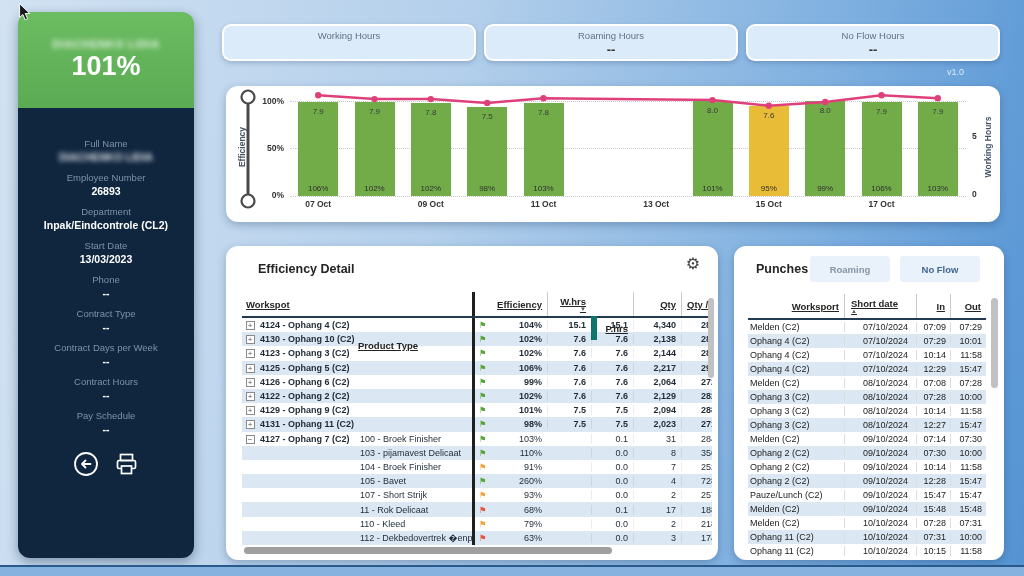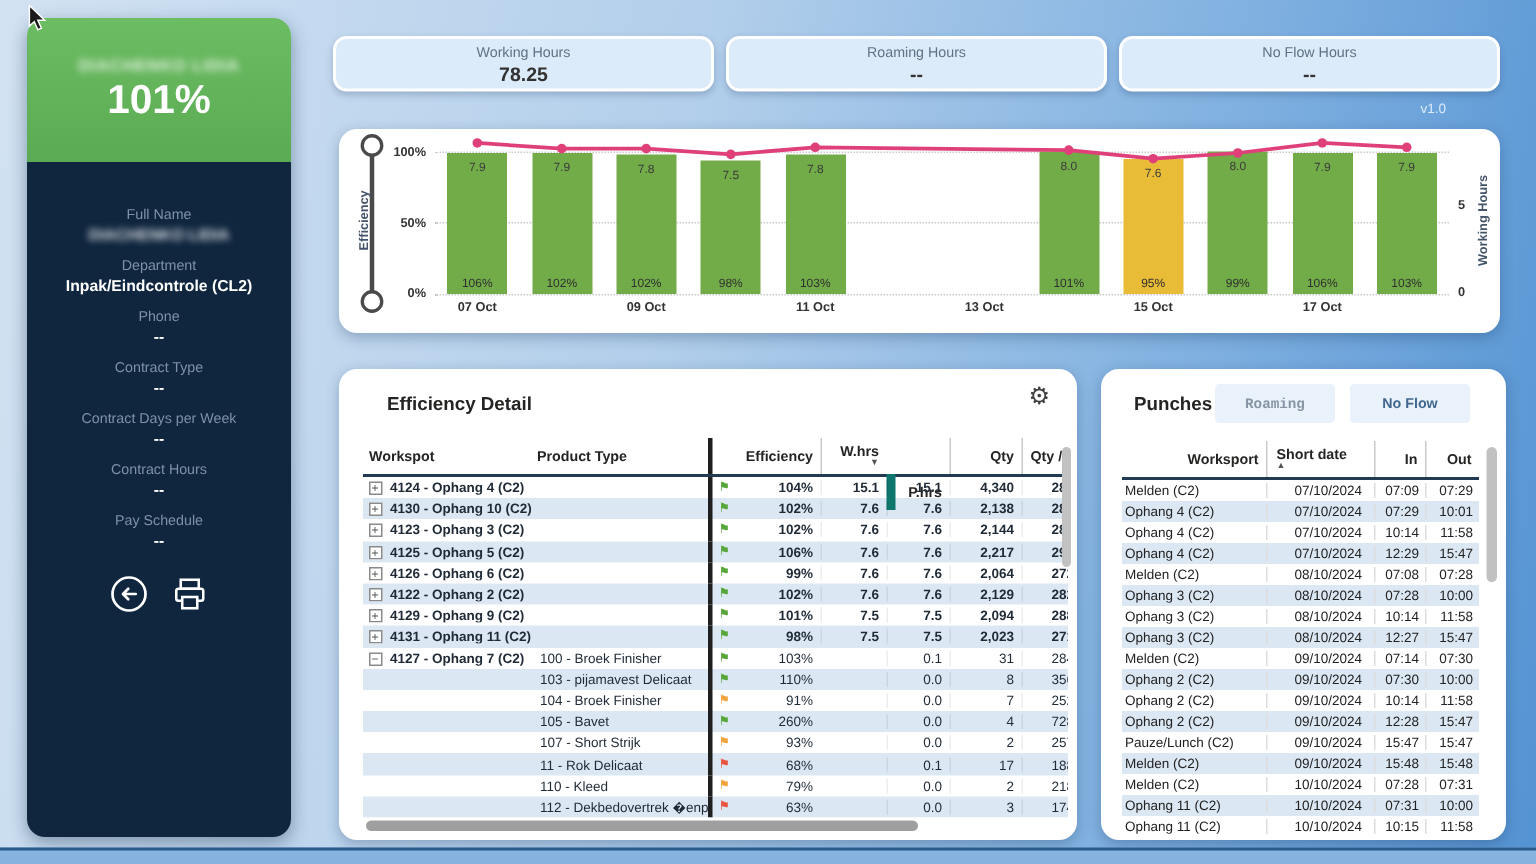--- a/index.html
+++ b/index.html
@@ -50,23 +50,23 @@
   .line-svg { position:absolute; left:64px; top:10px; overflow:visible; pointer-events:none; }
   .xlab { position:absolute; top:113px; width:56px; text-align:center; font-size:8.5px; font-weight:700; color:#333; }
 
   
   .card-title { position:absolute; font-size:12.5px; font-weight:700; color:#252423; }
   .gear { position:absolute; right:18px; top:8px; font-size:16px; color:#404040;
     font-family:"DejaVu Sans", sans-serif; cursor:pointer; }
   .etable { position:absolute; left:16px; top:46px; width:470px; overflow:hidden; }
   .ehead { display:flex; height:26px; border-bottom:2px solid #223a52; }
   .hc { display:flex; align-items:center; justify-content:flex-end; height:100%;
-    padding-right:5px; font-size:9.5px; font-weight:700; color:#252423; white-space:nowrap; flex-shrink:0; }
+    padding-right:5px; font-size:9.5px; font-weight:700; color:#252423; white-space:nowrap; flex-shrink:0;text-decoration:underline; }
   .h-ws { width:112px; justify-content:flex-start; padding-left:4px; }
-  .h-pt { width:118px; justify-content:flex-start; padding-left:4px; }
+  .h-pt { width:118px; justify-content:flex-start; padding-left:4px;margin-top:41px; }
   .h-div,.c-div { width:3px; background:#1f1f1f; flex-shrink:0; align-self:stretch; }
   .h-eff { width:72px; }
   .h-w { width:44px; border-left:1px solid #c9c9c9; flex-direction:column; justify-content:center; align-items:flex-end; }
   .h-p { width:42px; border-left:6px solid #0f766e;margin-top:24px; }
   .h-qty { width:48px; border-left:1px solid #c9c9c9; }
   .h-qph { width:40px; border-left:1px solid #c9c9c9; justify-content:flex-start; padding-left:5px; }
   .sort-arrow { font-size:6px; line-height:5px; color:#555; }
   .erow { display:flex; height:14.2px; align-items:center; font-size:9px; color:#1f2a36; white-space:nowrap; }
   .erow.alt { background:#dbe7f3; }
   .erow > div { flex-shrink:0; overflow:hidden; }
@@ -81,21 +81,21 @@
   .c-qty { width:48px; text-align:right; padding-right:5px; border-left:1px solid rgba(0,0,0,.07); }
   .c-qph { width:40px; text-align:right; padding-right:5px; border-left:1px solid rgba(0,0,0,.07); }
   .b { font-weight:700; }
   .flag { font-family:"DejaVu Sans", sans-serif; font-size:8.5px; }
   .hsb { position:absolute; left:18px; bottom:6px; width:368px; height:7px; background:#9f9f9f; border-radius:4px; }
   .vsb { position:absolute; background:#c1c1c1; border-radius:4px; }
 
   
   .pbtn { position:absolute; top:10px; width:80px; height:26px; background:#e9f1fa; border:none;
     border-radius:3px; font-family:inherit; font-size:9.5px; font-weight:700; cursor:pointer; }
-  .pbtn.roaming { left:76px; color:#8795a4;font-family:Liberation Mono, monospace; }
+  .pbtn.roaming { left:76px; color:#8795a4; }
   .pbtn.noflow { left:166px; color:#41678f; }
   .ptable { position:absolute; left:14px; top:48px; width:238px; overflow:hidden; }
   .h-pws { width:96px; }
   .h-pdate { width:72px; justify-content:flex-start; padding-left:6px; border-left:1px solid #c9c9c9;
     flex-direction:column; align-items:flex-start; justify-content:center; }
   .h-pin { width:34px; border-left:1px solid #c9c9c9; }
   .h-pout { width:36px; border-left:1px solid #c9c9c9; }
   .prow { display:flex; height:14px; align-items:center; font-size:9px; color:#222; white-space:nowrap; }
   .prow.alt { background:#dbe7f3; }
   .prow > div { flex-shrink:0; overflow:hidden; }
@@ -122,22 +122,30 @@
       <div class="side-name">DIACHENKO LIDIA</div>
       <div class="side-score">101%</div>
     </div>
     <div class="side-body">
       <div>
           <div class="field">
             <div class="f-label">Full Name</div>
             <div class="f-value blurred">DIACHENKO LIDIA</div>
           </div>
           <div class="field">
+            <div class="f-label">Employee Number</div>
+            <div class="f-value">26893</div>
+          </div>
+          <div class="field">
             <div class="f-label">Department</div>
             <div class="f-value">Inpak/Eindcontrole (CL2)</div>
+          </div>
+          <div class="field">
+            <div class="f-label">Start Date</div>
+            <div class="f-value">13/03/2023</div>
           </div>
           <div class="field">
             <div class="f-label">Phone</div>
             <div class="f-value">--</div>
           </div>
           <div class="field">
             <div class="f-label">Contract Type</div>
             <div class="f-value">--</div>
           </div>
           <div class="field">
@@ -163,21 +171,20 @@
           <rect x="4" y="9.5" width="18" height="8" rx="1.5" fill="none" stroke="#fff" stroke-width="1.7"></rect>
           <rect x="8" y="15" width="10" height="7.5" fill="#10263f" stroke="#fff" stroke-width="1.7"></rect>
         </svg>
       </div>
     </div>
   </div>
 
   <div class="kpi-row">
       <div class="kpi">
         <div class="kpi-label">Working Hours</div>
-        <div class="kpi-value">78.25</div>
       </div>
       <div class="kpi">
         <div class="kpi-label">Roaming Hours</div>
         <div class="kpi-value">--</div>
       </div>
       <div class="kpi">
         <div class="kpi-label">No Flow Hours</div>
         <div class="kpi-value">--</div>
       </div>
     </div>

